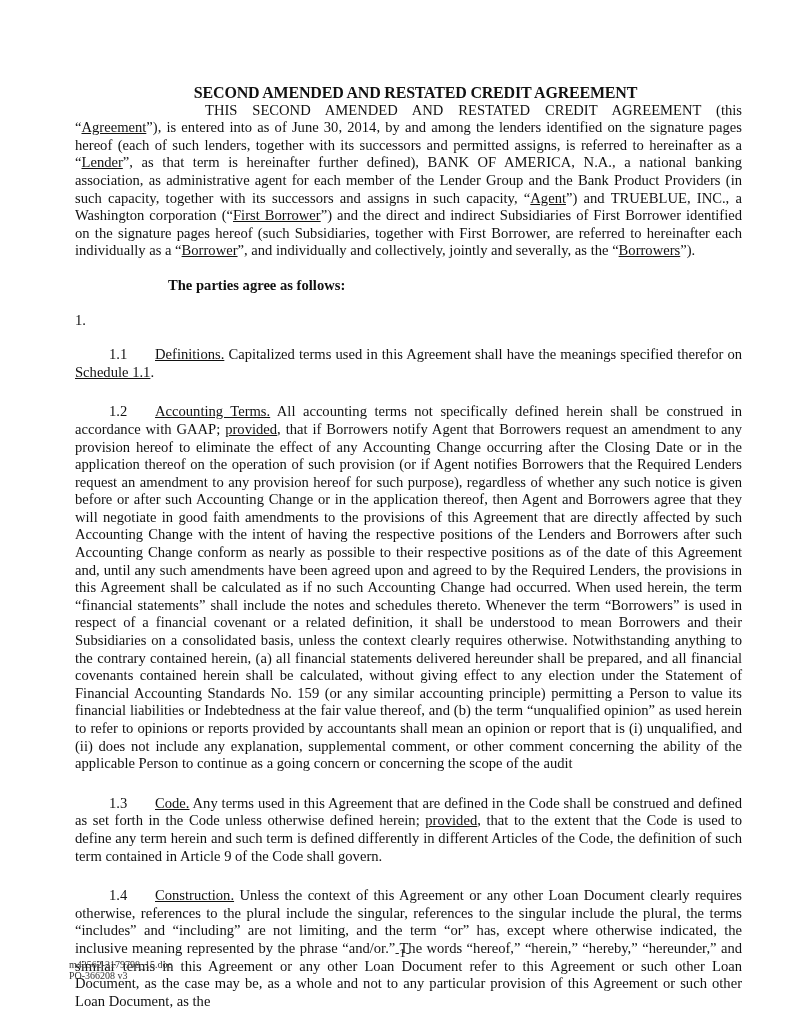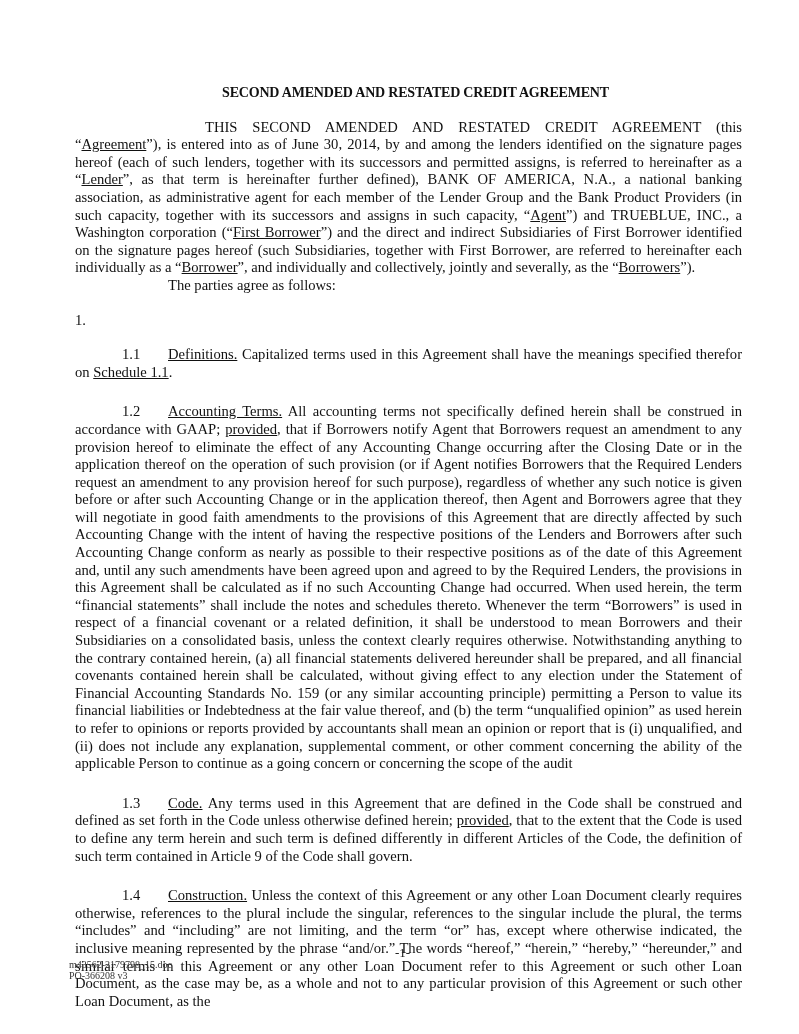--- a/index.html
+++ b/index.html
@@ -19,47 +19,47 @@
       position: absolute;
       left: 75px;
       top: 84px;
       width: 667px;
       font-size: 14.6px;
       line-height: 17.6px;
     }
     .title {
       text-align: center;
       font-weight: bold;
-      font-size: 14px;
+      font-size: 16px;
       letter-spacing: -0.2px;
-      margin: 0 0 17px 0;
+      margin: 0 0 0 0;
       padding-left: 14px;
     }
     p {
       margin: 0;
       text-align: justify;
       text-align-last: left;
     }
     .para-intro { text-indent: 130px; }
-    .para-parties { padding-left: 93px; }
+    .para-parties { margin-top: 17px; padding-left: 93px; font-weight: bold; }
     .section-heading {
       margin-top: 17px;
       display: flex;
       font-weight: bold;
     }
     .section-num {
       width: 47px;
       font-weight: normal;
     }
     .sub {
       margin-top: 17px;
     }
     .sub .num {
       display: inline-block;
-      margin-left: 47px;
+      margin-left: 34px;
       width: 46px;
       font-family: Liberation Serif, serif;
     }
     .sub .head {
       font-weight: normal;
       text-decoration: underline;
     }
     .u { text-decoration: underline; }
     .b { font-weight: normal; }
     .gap-large { margin-top: 22px; }

